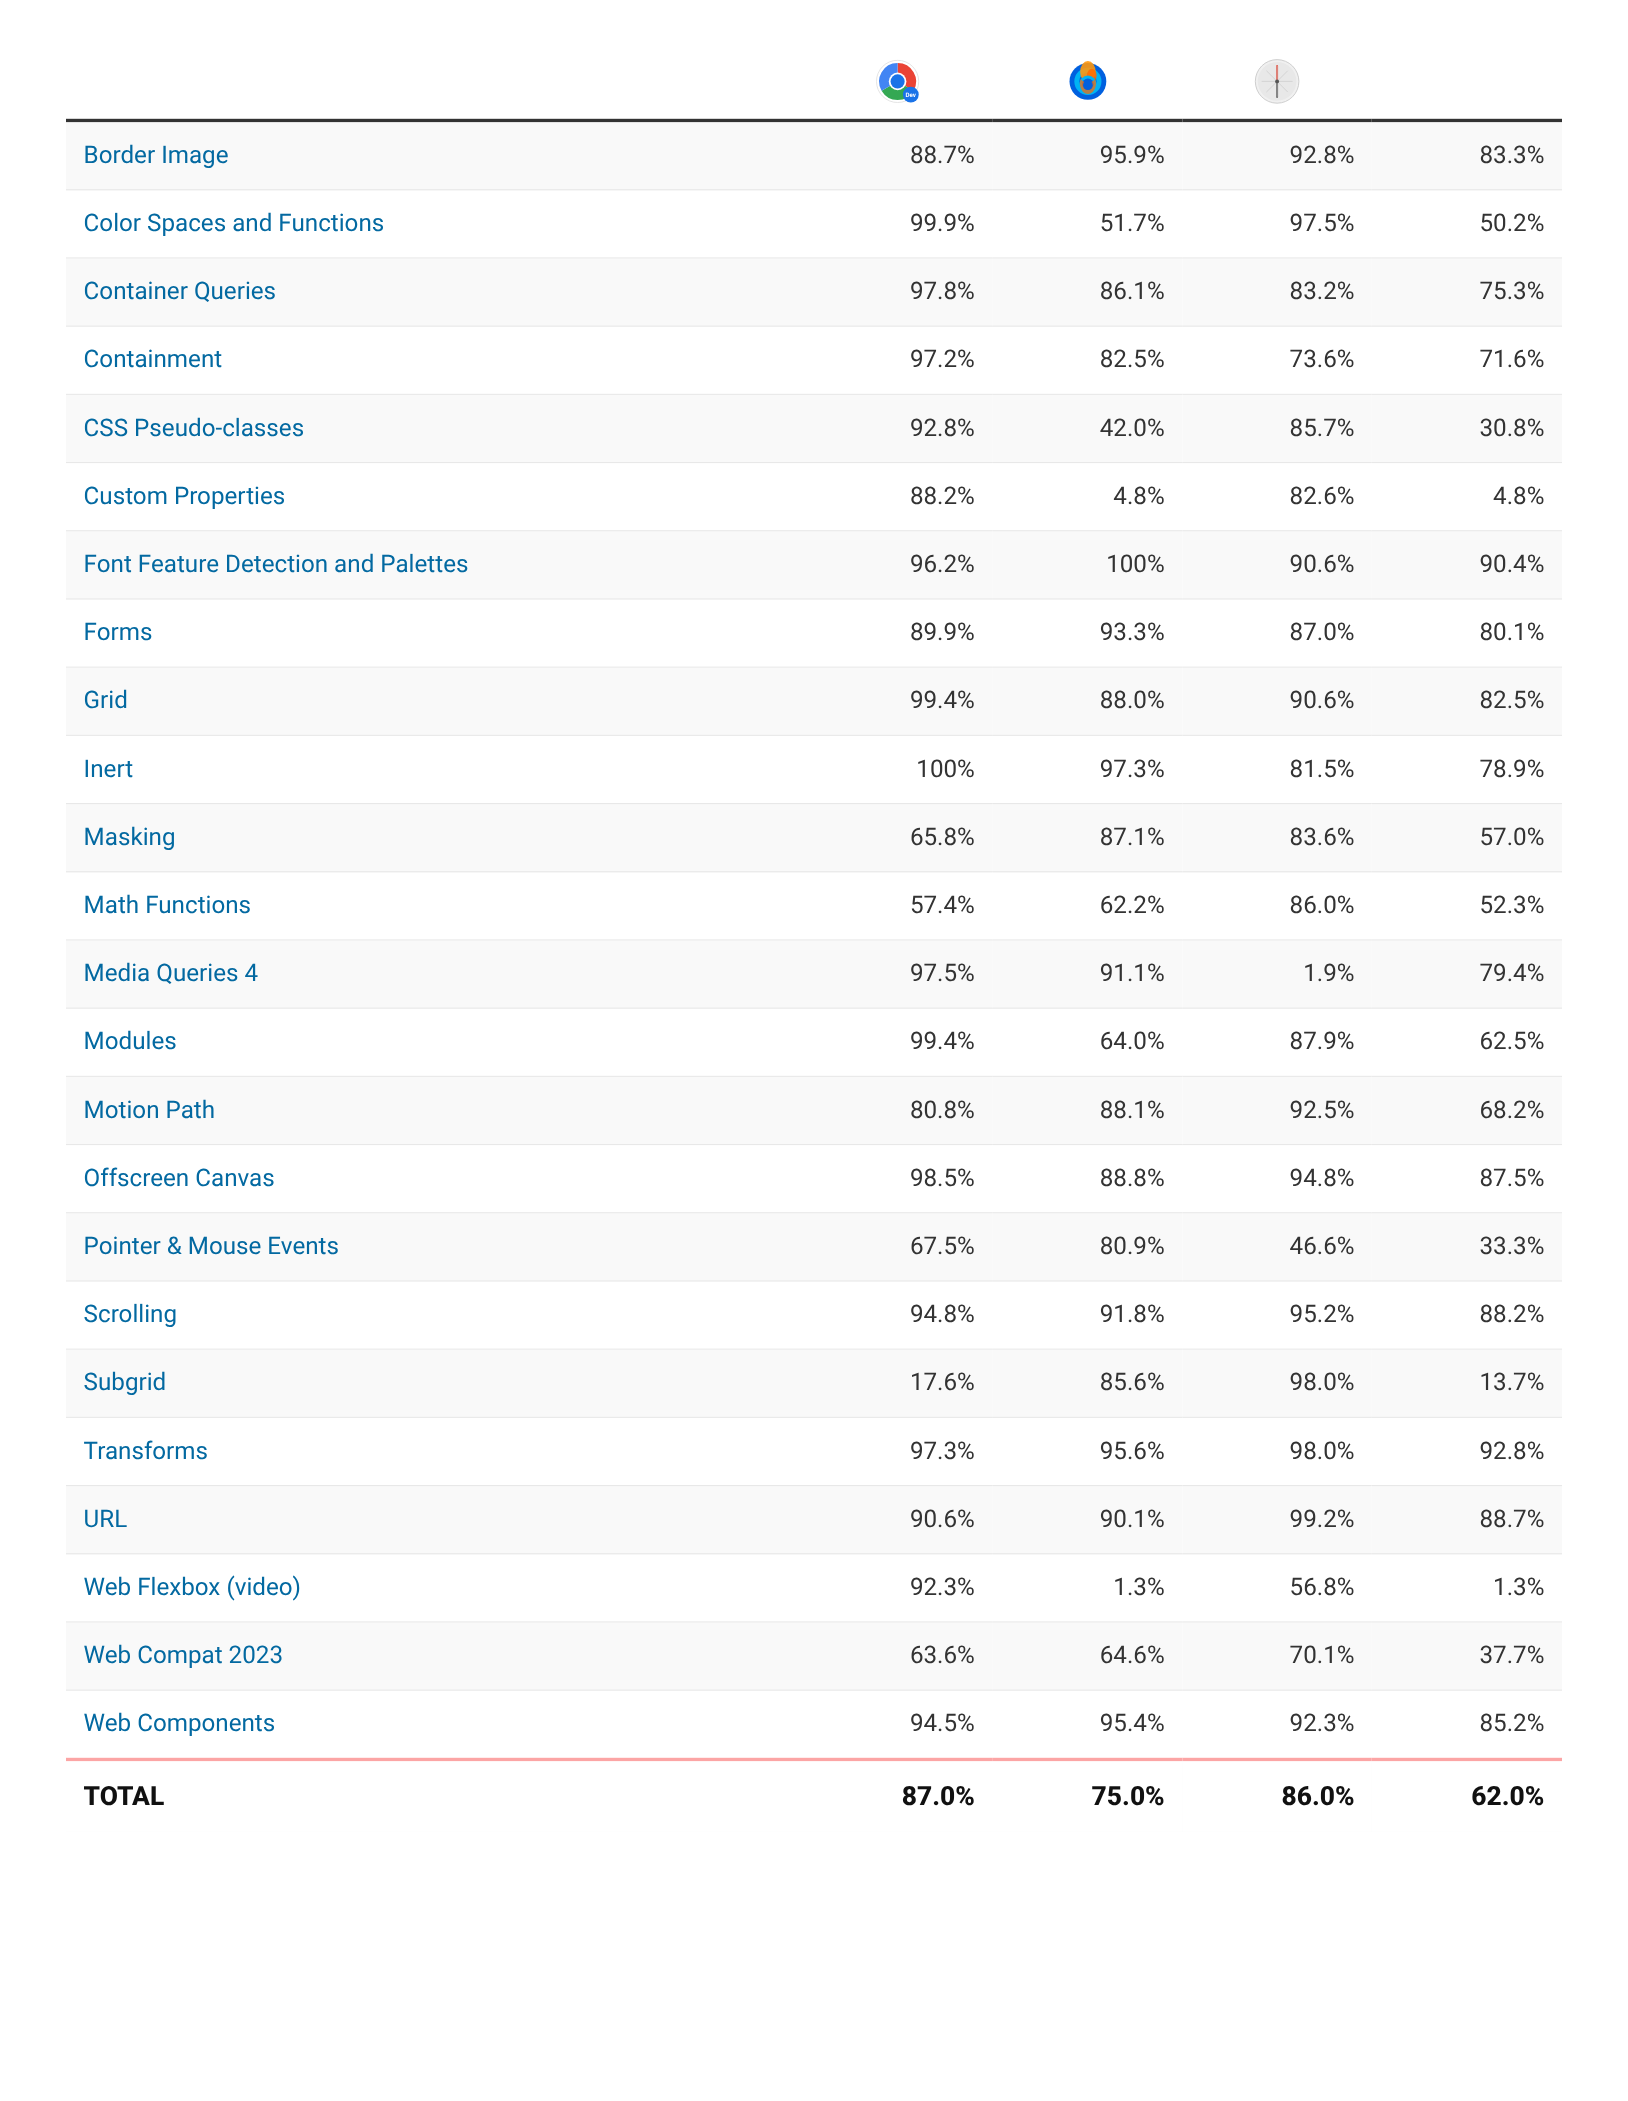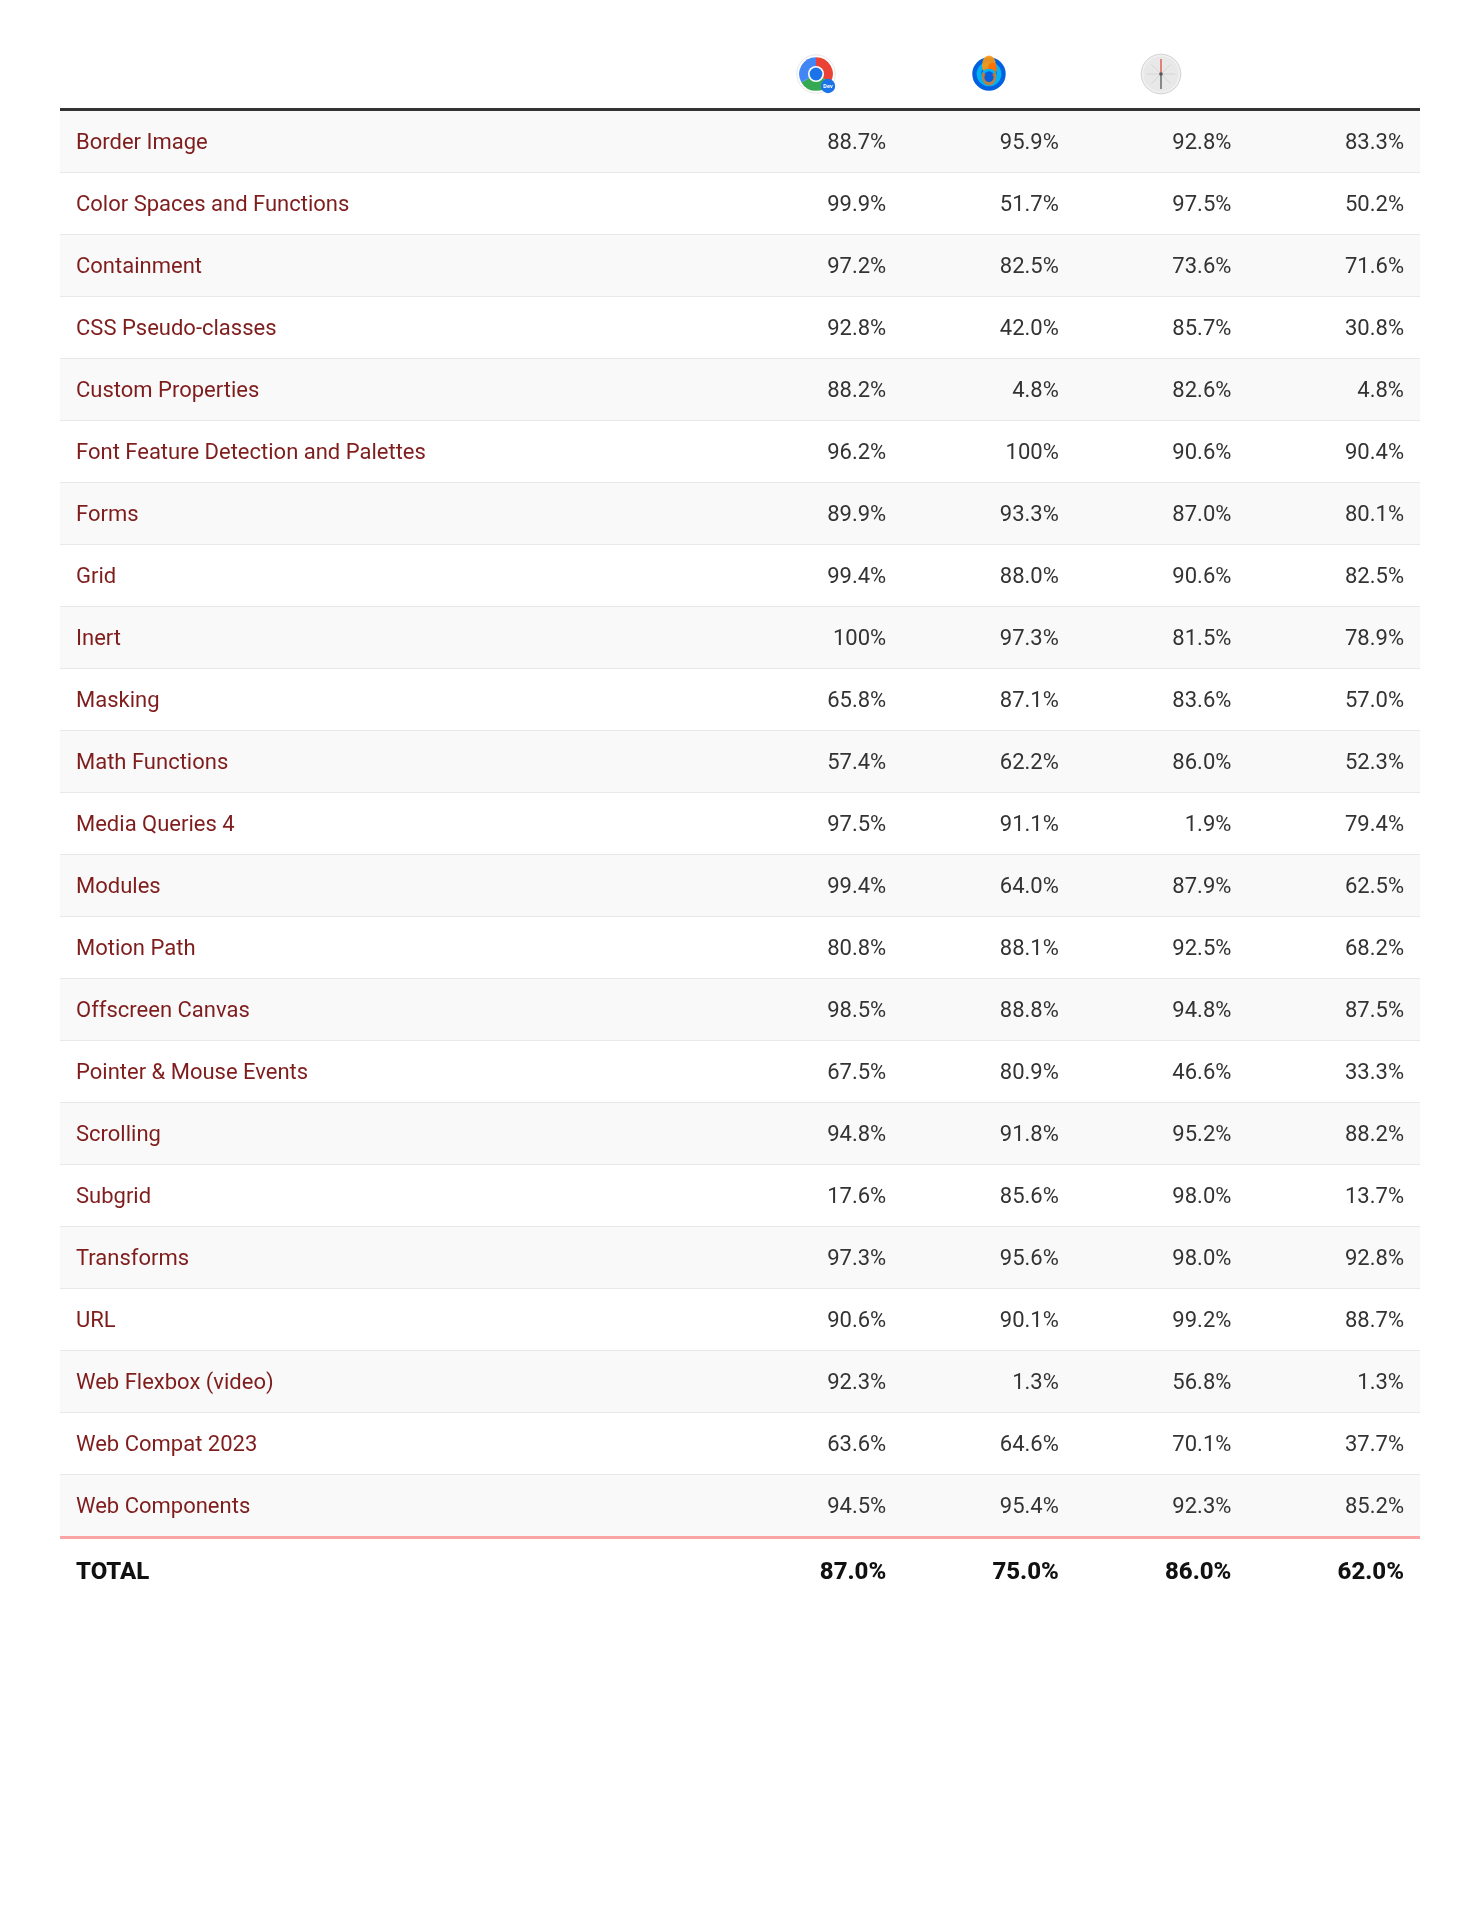--- a/index.html
+++ b/index.html
@@ -52,21 +52,21 @@
       font-size: 22px;
       color: #333;
     }
     td.area-col {
       text-align: left;
       font-size: 22px;
       color: #1a73e8;
       font-weight: 400;
     }
     td.area-col a {
-      color: #7f1d1d;
+      color: #0369a1;
       text-decoration: none;
     }
     tr.total-row td {
       font-weight: 800;
       font-size: 24px;
       color: #111;
       border-top: 3px solid #fca5a5;
       background: #fff;
     }
     tr.total-row td.area-col {
@@ -166,20 +166,29 @@
     <td class="area-col">
       <a href="#">Color Spaces and Functions</a>
     </td>
     <td>99.9%</td>
     <td>51.7%</td>
     <td>97.5%</td>
     <td>50.2%</td>
   </tr>
       <tr>
     <td class="area-col">
+      <a href="#">Container Queries</a>
+    </td>
+    <td>97.8%</td>
+    <td>86.1%</td>
+    <td>83.2%</td>
+    <td>75.3%</td>
+  </tr>
+      <tr>
+    <td class="area-col">
       <a href="#">Containment</a>
     </td>
     <td>97.2%</td>
     <td>82.5%</td>
     <td>73.6%</td>
     <td>71.6%</td>
   </tr>
       <tr>
     <td class="area-col">
       <a href="#">CSS Pseudo-classes</a>

